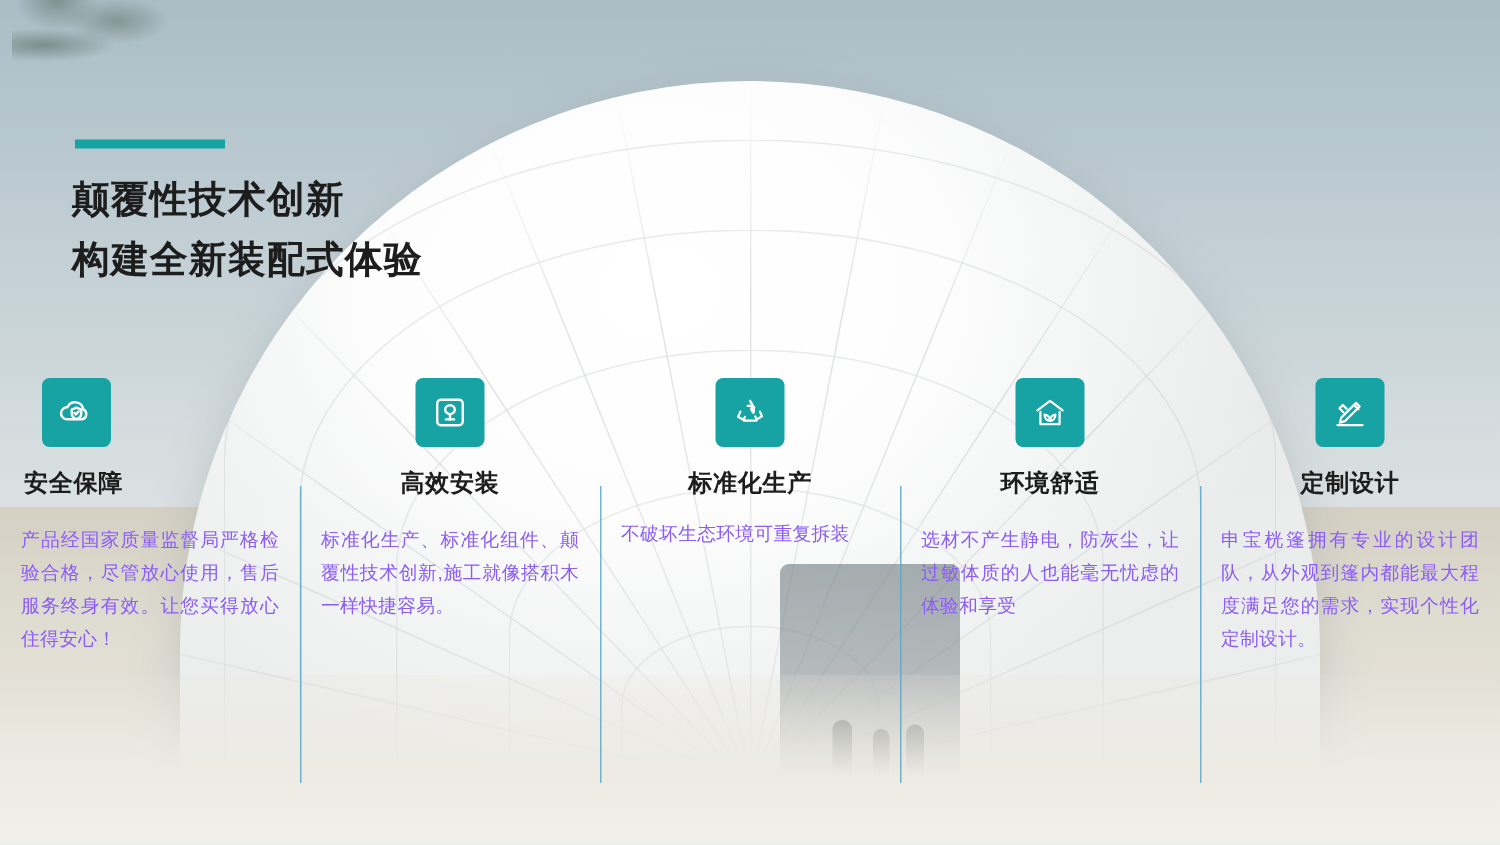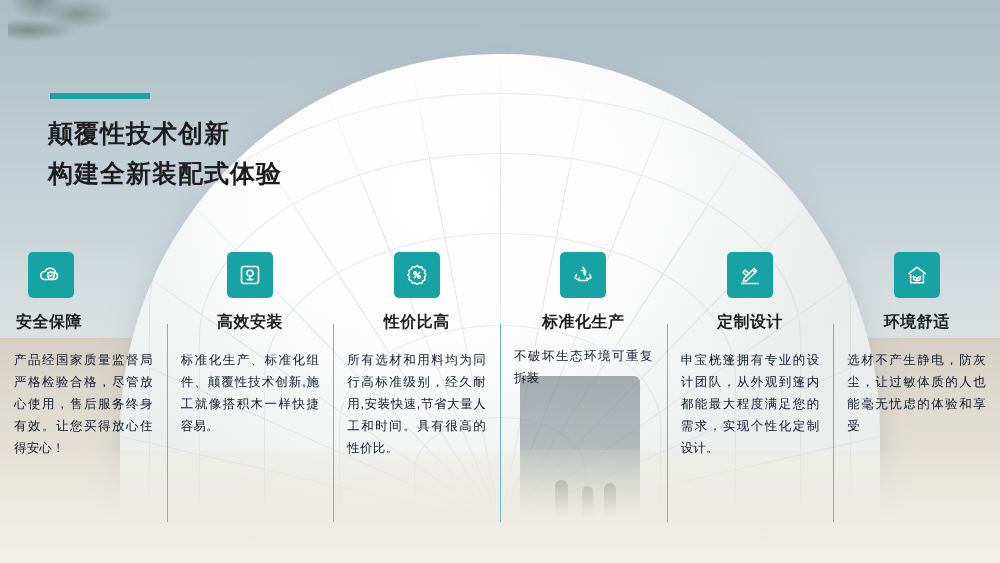--- a/index.html
+++ b/index.html
@@ -196,21 +196,21 @@
     font-weight: 700;
     color: #1d1d1d;
     text-align: center;
     letter-spacing: 0.5px;
   }
   .col.odd .col-title { text-align: left; padding-left: 2px; }
   .col-body {
     margin-top: 16px;
     font-size: 12.5px;
     line-height: 22px;
-    color: #0f172a;
+    color: #8b5cf6;
     text-align: justify;
     letter-spacing: 0.2px;
   }
   .col-body.centered-top { margin-top: 12px; }
 </style>
 </head>
 <body>
 
 <div class="slide">
 
@@ -275,67 +275,55 @@
           <rect x="4.5" y="4.5" width="17" height="17" rx="2.4"></rect>
           <path d="M13 8.2c1.9 0 3.2 1.3 3.2 3 0 2.2-3.2 3.1-3.2 3.1s-3.2-.9-3.2-3.1c0-1.7 1.3-3 3.2-3z"></path>
           <path d="M13 14.3v3.3"></path>
           <path d="M10.3 17.6h5.4"></path>
         </svg>
       </div>
       <div class="col-title">高效安装</div>
       <div class="col-body">标准化生产、标准化组件、颠覆性技术创新,施工就像搭积木一样快捷容易。</div>
     </div>
 
-    <div class="col">
-      <div class="icon-box">
-        <svg width="26" height="26" viewBox="0 0 26 26" fill="none" stroke="#ffffff" stroke-width="1.5" stroke-linecap="round" stroke-linejoin="round">
-          <path d="M13 3.6l2.1 1.6 2.6-.4 1 2.4 2.3 1.2-.5 2.6 1.5 2.1-1.5 2.1.5 2.6-2.3 1.2-1 2.4-2.6-.4L13 22.4l-2.1-1.6-2.6.4-1-2.4-2.3-1.2.5-2.6L4 13l1.5-2.1-.5-2.6 2.3-1.2 1-2.4 2.6.4z"></path>
-          <circle cx="11" cy="11" r="1.2"></circle>
-          <circle cx="15" cy="15" r="1.2"></circle>
-          <path d="M15.6 10.4l-5.2 5.2"></path>
-        </svg>
-      </div>
-      <div class="col-title">性价比高</div>
-      <div class="col-body">所有选材和用料均为同行高标准级别，经久耐用,安装快速,节省大量人工和时间。具有很高的性价比。</div>
-    </div>
 
     <div class="col">
       <div class="icon-box">
         <svg width="26" height="26" viewBox="0 0 26 26" fill="none" stroke="#ffffff" stroke-width="1.5" stroke-linecap="round" stroke-linejoin="round">
           <path d="M13 5.2l2.8 4.6-2.1 1 .9 1.6"></path>
           <path d="M19.6 12.4l1.4 3.1-3.4 2.1-1.1-1.9"></path>
           <path d="M6.6 12.4L5 15.9l3.6 1.9 1-1.8"></path>
           <path d="M8.8 18.4h8.6"></path>
           <path d="M11.4 8.6a3.4 3.4 0 0 1 3.9 4.6"></path>
         </svg>
       </div>
       <div class="col-title">标准化生产</div>
       <div class="col-body centered-top">不破坏生态环境可重复拆装</div>
     </div>
 
     <div class="col">
       <div class="icon-box">
         <svg width="26" height="26" viewBox="0 0 26 26" fill="none" stroke="#ffffff" stroke-width="1.5" stroke-linecap="round" stroke-linejoin="round">
+          <path d="M4.6 11.6L13 5.2l8.4 6.4"></path>
+          <path d="M6.6 12.6v8.2h12.8v-8.2"></path>
+          <path d="M13 18.6c0-2.3 1.6-4 3.6-4.2 0 2.4-1.5 4.2-3.6 4.2z"></path>
+          <path d="M13 18.6c0-2.3-1.6-4-3.6-4.2 0 2.4 1.5 4.2 3.6 4.2z"></path>
+        </svg>
+      </div>
+      <div class="col-title">环境舒适</div>
+      <div class="col-body">选材不产生静电，防灰尘，让过敏体质的人也能毫无忧虑的体验和享受</div>
+    </div>
+
+    <div class="col">
+      <div class="icon-box">
+        <svg width="26" height="26" viewBox="0 0 26 26" fill="none" stroke="#ffffff" stroke-width="1.5" stroke-linecap="round" stroke-linejoin="round">
           <path d="M6.2 19.8l1-3.4L17 6.6l2.4 2.4-9.8 9.8z"></path>
           <path d="M16.2 8.4l2.4 2.4"></path>
           <path d="M4.6 21.4h16.8"></path>
           <path d="M8.6 12.8l-2.6-2.6 2.2-2.2 2.6 2.6"></path>
         </svg>
       </div>
       <div class="col-title">定制设计</div>
       <div class="col-body">申宝桄篷拥有专业的设计团队，从外观到篷内都能最大程度满足您的需求，实现个性化定制设计。</div>
     </div>
 
-    <div class="col">
-      <div class="icon-box">
-        <svg width="26" height="26" viewBox="0 0 26 26" fill="none" stroke="#ffffff" stroke-width="1.5" stroke-linecap="round" stroke-linejoin="round">
-          <path d="M4.6 11.6L13 5.2l8.4 6.4"></path>
-          <path d="M6.6 12.6v8.2h12.8v-8.2"></path>
-          <path d="M13 18.6c0-2.3 1.6-4 3.6-4.2 0 2.4-1.5 4.2-3.6 4.2z"></path>
-          <path d="M13 18.6c0-2.3-1.6-4-3.6-4.2 0 2.4 1.5 4.2 3.6 4.2z"></path>
-        </svg>
-      </div>
-      <div class="col-title">环境舒适</div>
-      <div class="col-body">选材不产生静电，防灰尘，让过敏体质的人也能毫无忧虑的体验和享受</div>
-    </div>
-
   </div>
 </div>
 
 </body></html>

